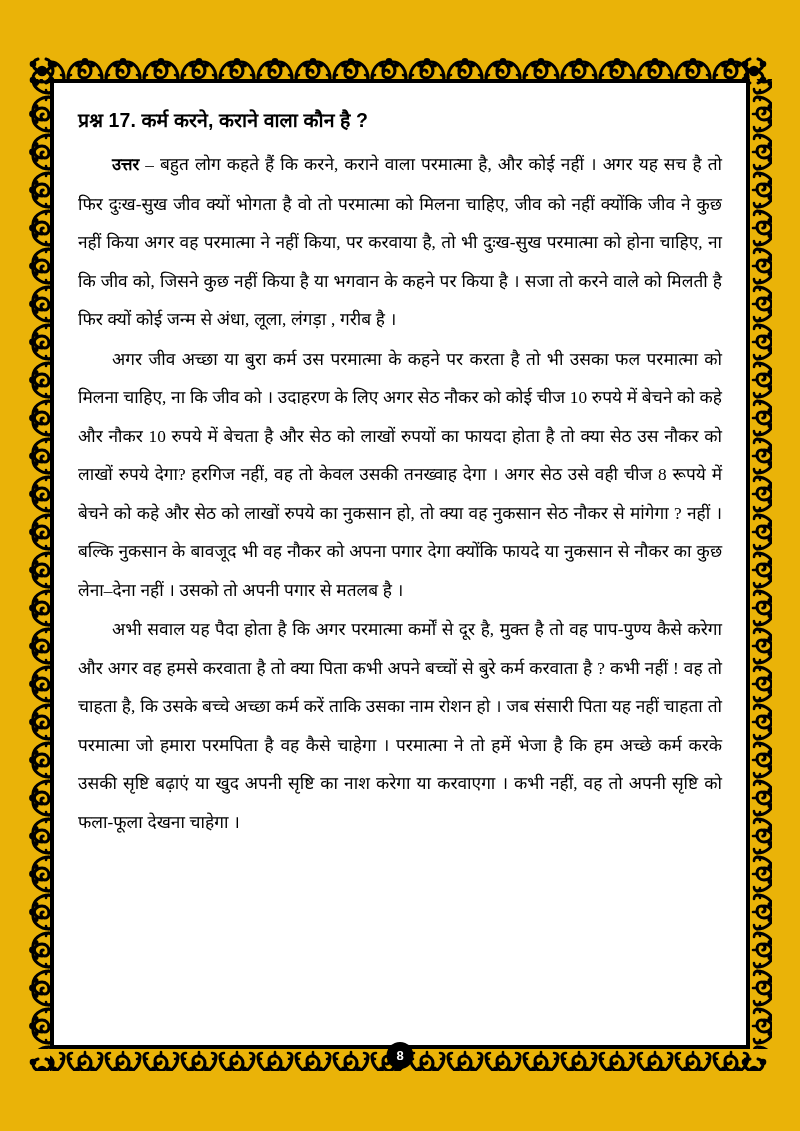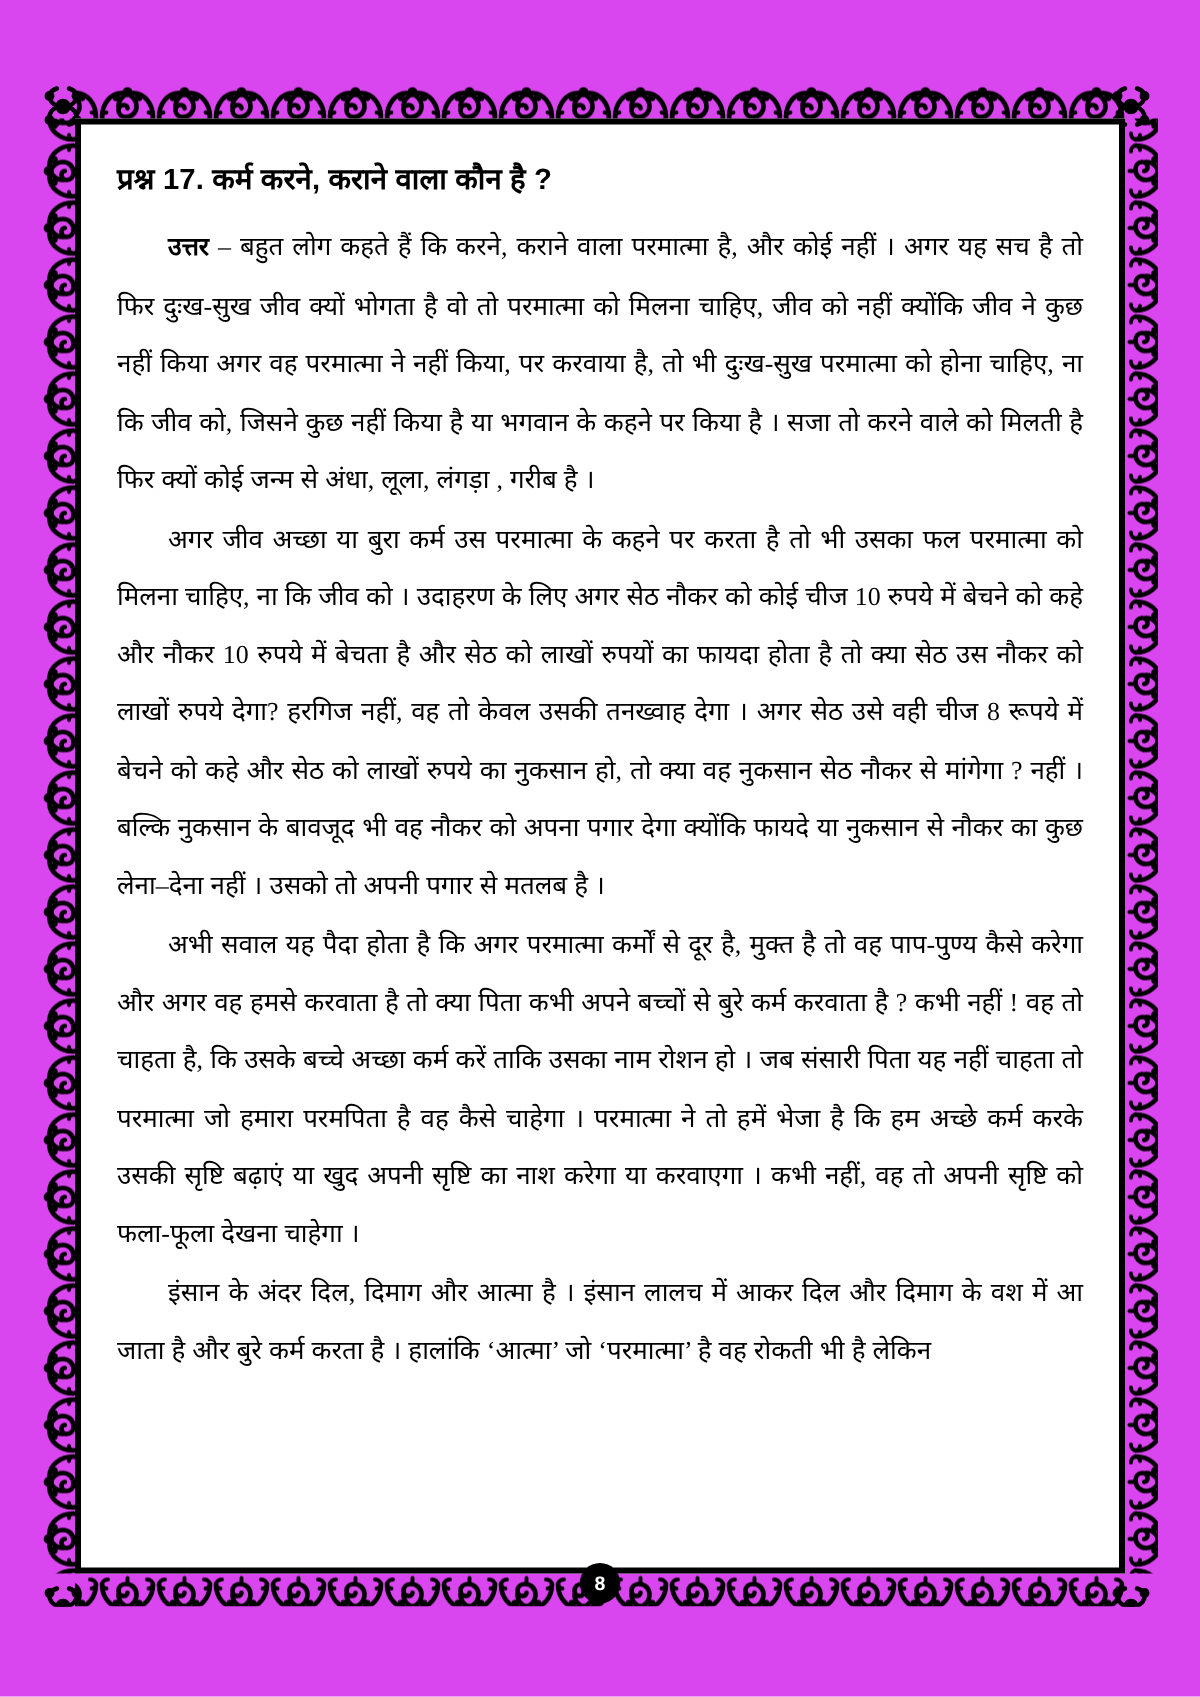--- a/index.html
+++ b/index.html
@@ -16,21 +16,21 @@
     position: relative;
     overflow: hidden;
   }
 
   
   .page {
     position: absolute;
     left: 0; top: 0;
     width: 800px;
     height: 1131px;
-    background: #d946ef;
+    background: #eab308;
   }
 
   
   .ornament-frame {
     position: absolute;
     left: 28px;
     top: 57px;
     width: 744px;
     height: 1014px;
     pointer-events: none;
@@ -188,18 +188,17 @@
     <h1 class="heading">प्रश्न 17. कर्म करने, कराने वाला कौन है ?</h1>
 
     <p class="para">
       <span class="lead">उत्तर</span><span> – बहुत लोग कहते हैं कि करने, कराने वाला परमात्मा है, और कोई नहीं । अगर यह सच है तो फिर दुःख-सुख जीव क्यों भोगता है वो तो परमात्मा को मिलना चाहिए, जीव को नहीं क्योंकि जीव ने कुछ नहीं किया अगर वह परमात्मा ने नहीं किया, पर करवाया है, तो भी दुःख-सुख परमात्मा को होना चाहिए, ना कि जीव को, जिसने कुछ नहीं किया है या भगवान के कहने पर किया है । सजा तो करने वाले को मिलती है फिर क्यों कोई जन्म से अंधा, लूला, लंगड़ा , गरीब है ।</span>
     </p>
 
     <p class="para">अगर जीव अच्छा या बुरा कर्म उस परमात्मा के कहने पर करता है तो भी उसका फल परमात्मा को मिलना चाहिए, ना कि जीव को । उदाहरण के लिए अगर सेठ नौकर को कोई चीज 10 रुपये में बेचने को कहे और नौकर 10 रुपये में बेचता है और सेठ को लाखों रुपयों का फायदा होता है तो क्या सेठ उस नौकर को लाखों रुपये देगा? हरगिज नहीं, वह तो केवल उसकी तनख्वाह देगा । अगर सेठ उसे वही चीज 8 रूपये में बेचने को कहे और सेठ को लाखों रुपये का नुकसान हो, तो क्या वह नुकसान सेठ नौकर से मांगेगा ? नहीं । बल्कि नुकसान के बावजूद भी वह नौकर को अपना पगार देगा क्योंकि फायदे या नुकसान से नौकर का कुछ लेना–देना नहीं । उसको तो अपनी पगार से मतलब है ।</p>
 
     <p class="para">अभी सवाल यह पैदा होता है कि अगर परमात्मा कर्मों से दूर है, मुक्त है तो वह पाप-पुण्य कैसे करेगा और अगर वह हमसे करवाता है तो क्या पिता कभी अपने बच्चों से बुरे कर्म करवाता है ? कभी नहीं ! वह तो चाहता है, कि उसके बच्चे अच्छा कर्म करें ताकि उसका नाम रोशन हो । जब संसारी पिता यह नहीं चाहता तो परमात्मा जो हमारा परमपिता है वह कैसे चाहेगा । परमात्मा ने तो हमें भेजा है कि हम अच्छे कर्म करके उसकी सृष्टि बढ़ाएं या खुद अपनी सृष्टि का नाश करेगा या करवाएगा ।  कभी नहीं, वह तो अपनी सृष्टि को फला-फूला देखना चाहेगा ।</p>
 
-    <p class="para last">इंसान के अंदर दिल, दिमाग और आत्मा है । इंसान लालच में आकर दिल और दिमाग के वश में आ जाता है और बुरे कर्म करता है । हालांकि ‘आत्मा’ जो ‘परमात्मा’ है वह रोकती भी है लेकिन</p>
   </div>
 
   <div class="page-number">8</div>
 
 </div>
 
 </body></html>

